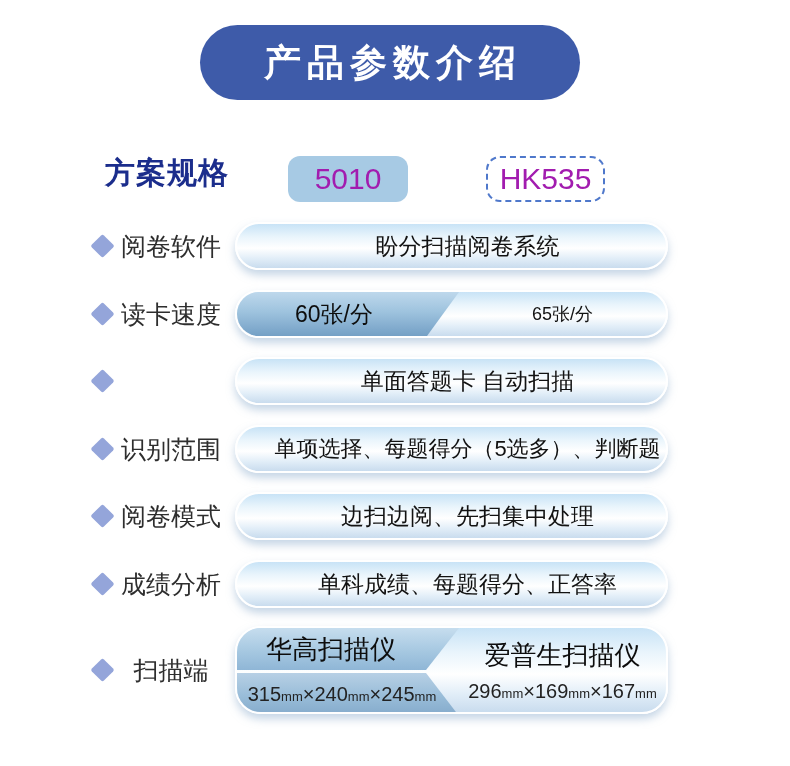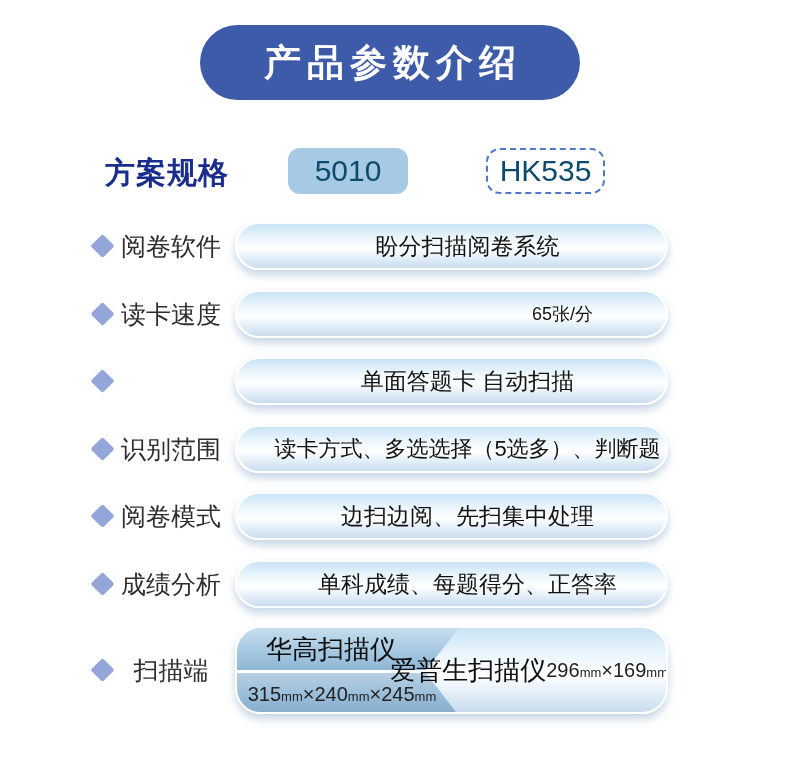--- a/index.html
+++ b/index.html
@@ -13,22 +13,22 @@
     background:#3e5ba9; border-radius:40px; color:#ffffff;
     font-size:37px; font-weight:bold; letter-spacing:6px; text-indent:6px;
     display:flex; align-items:center; justify-content:center;
   }
   
   .spec-label {
     position:absolute; left:103px; top:150px; height:46px; width:128px;
     display:flex; align-items:center; justify-content:center;
     font-size:30px; font-weight:bold; color:#1b2d8c; letter-spacing:1px;
   }
-  .model { position:absolute; top:148px; height:46px; display:flex; align-items:center; justify-content:center;
-           font-size:30px; color:#0c4a6e; box-sizing:border-box; }
+  .model { position:absolute; top:156px; height:46px; display:flex; align-items:center; justify-content:center;
+           font-size:30px; color:#a21caf; box-sizing:border-box; }
   .model-solid  { left:288px; width:120px; background:#a7cae4; border-radius:12px; }
   .model-dashed { left:486px; width:119px; background:#ffffff; border:2px dashed #4f78cb; border-radius:14px; }
   
   .row { position:absolute; left:0; width:790px; height:48px; }
   .diamond {
     position:absolute; left:94px; top:50%; width:17px; height:17px;
     transform:translateY(-50%) rotate(45deg);
     background:#94a5da; border-radius:2px;
   }
   .row-label {
@@ -76,21 +76,21 @@
   .scan-bottom {
     position:absolute; left:0; top:45px; width:222px; height:43px;
     clip-path:polygon(0 0,calc(100% - 33px) 0,100% 100%,0 100%);
     background:linear-gradient(180deg,#b7d0e5 0%,#98bcd8 55%,#84aacb 100%);
     filter:drop-shadow(2px -1px 0 rgba(255,255,255,0.95));
     display:flex; align-items:center; justify-content:center;
     padding-right:16px; padding-left:4px; box-sizing:border-box;
   }
   .scan-right {
     position:absolute; left:222px; right:0; top:0; height:100%;
-    display:flex; flex-direction:row; align-items:center; justify-content:center;
+    display:flex; flex-direction:column; align-items:center; justify-content:center;
     row-gap:7px;
   }
   .scan-right-title { font-size:26px; color:#0d0d0d; white-space:nowrap; }
   .dims { font-size:20px; color:#222222; white-space:nowrap; }
   .dims .u { font-size:13px; }
 </style>
 </head>
 <body>
 
 <div class="page">
@@ -106,36 +106,37 @@
     <div class="row-label">阅卷软件</div>
     <div class="pill">
       <span class="pill-text">盼分扫描阅卷系统</span>
     </div>
   </div>
 
   <div class="row" style="top:290px">
     <span class="diamond"></span>
     <div class="row-label">读卡速度</div>
     <div class="pill">
+      <div class="split-left">60张/分</div>
       <div class="split-right">65张/分</div>
     </div>
   </div>
 
   <div class="row" style="top:357px">
     <span class="diamond"></span>
     <div class="pill">
       <span class="pill-text">单面答题卡 自动扫描</span>
     </div>
   </div>
 
   <div class="row" style="top:425px">
     <span class="diamond"></span>
     <div class="row-label">识别范围</div>
     <div class="pill">
-      <span class="pill-text tight">读卡方式、多选选择（5选多）、判断题</span>
+      <span class="pill-text tight">单项选择、每题得分（5选多）、判断题</span>
     </div>
   </div>
 
   <div class="row" style="top:492px">
     <span class="diamond"></span>
     <div class="row-label">阅卷模式</div>
     <div class="pill">
       <span class="pill-text">边扫边阅、先扫集中处理</span>
     </div>
   </div>

